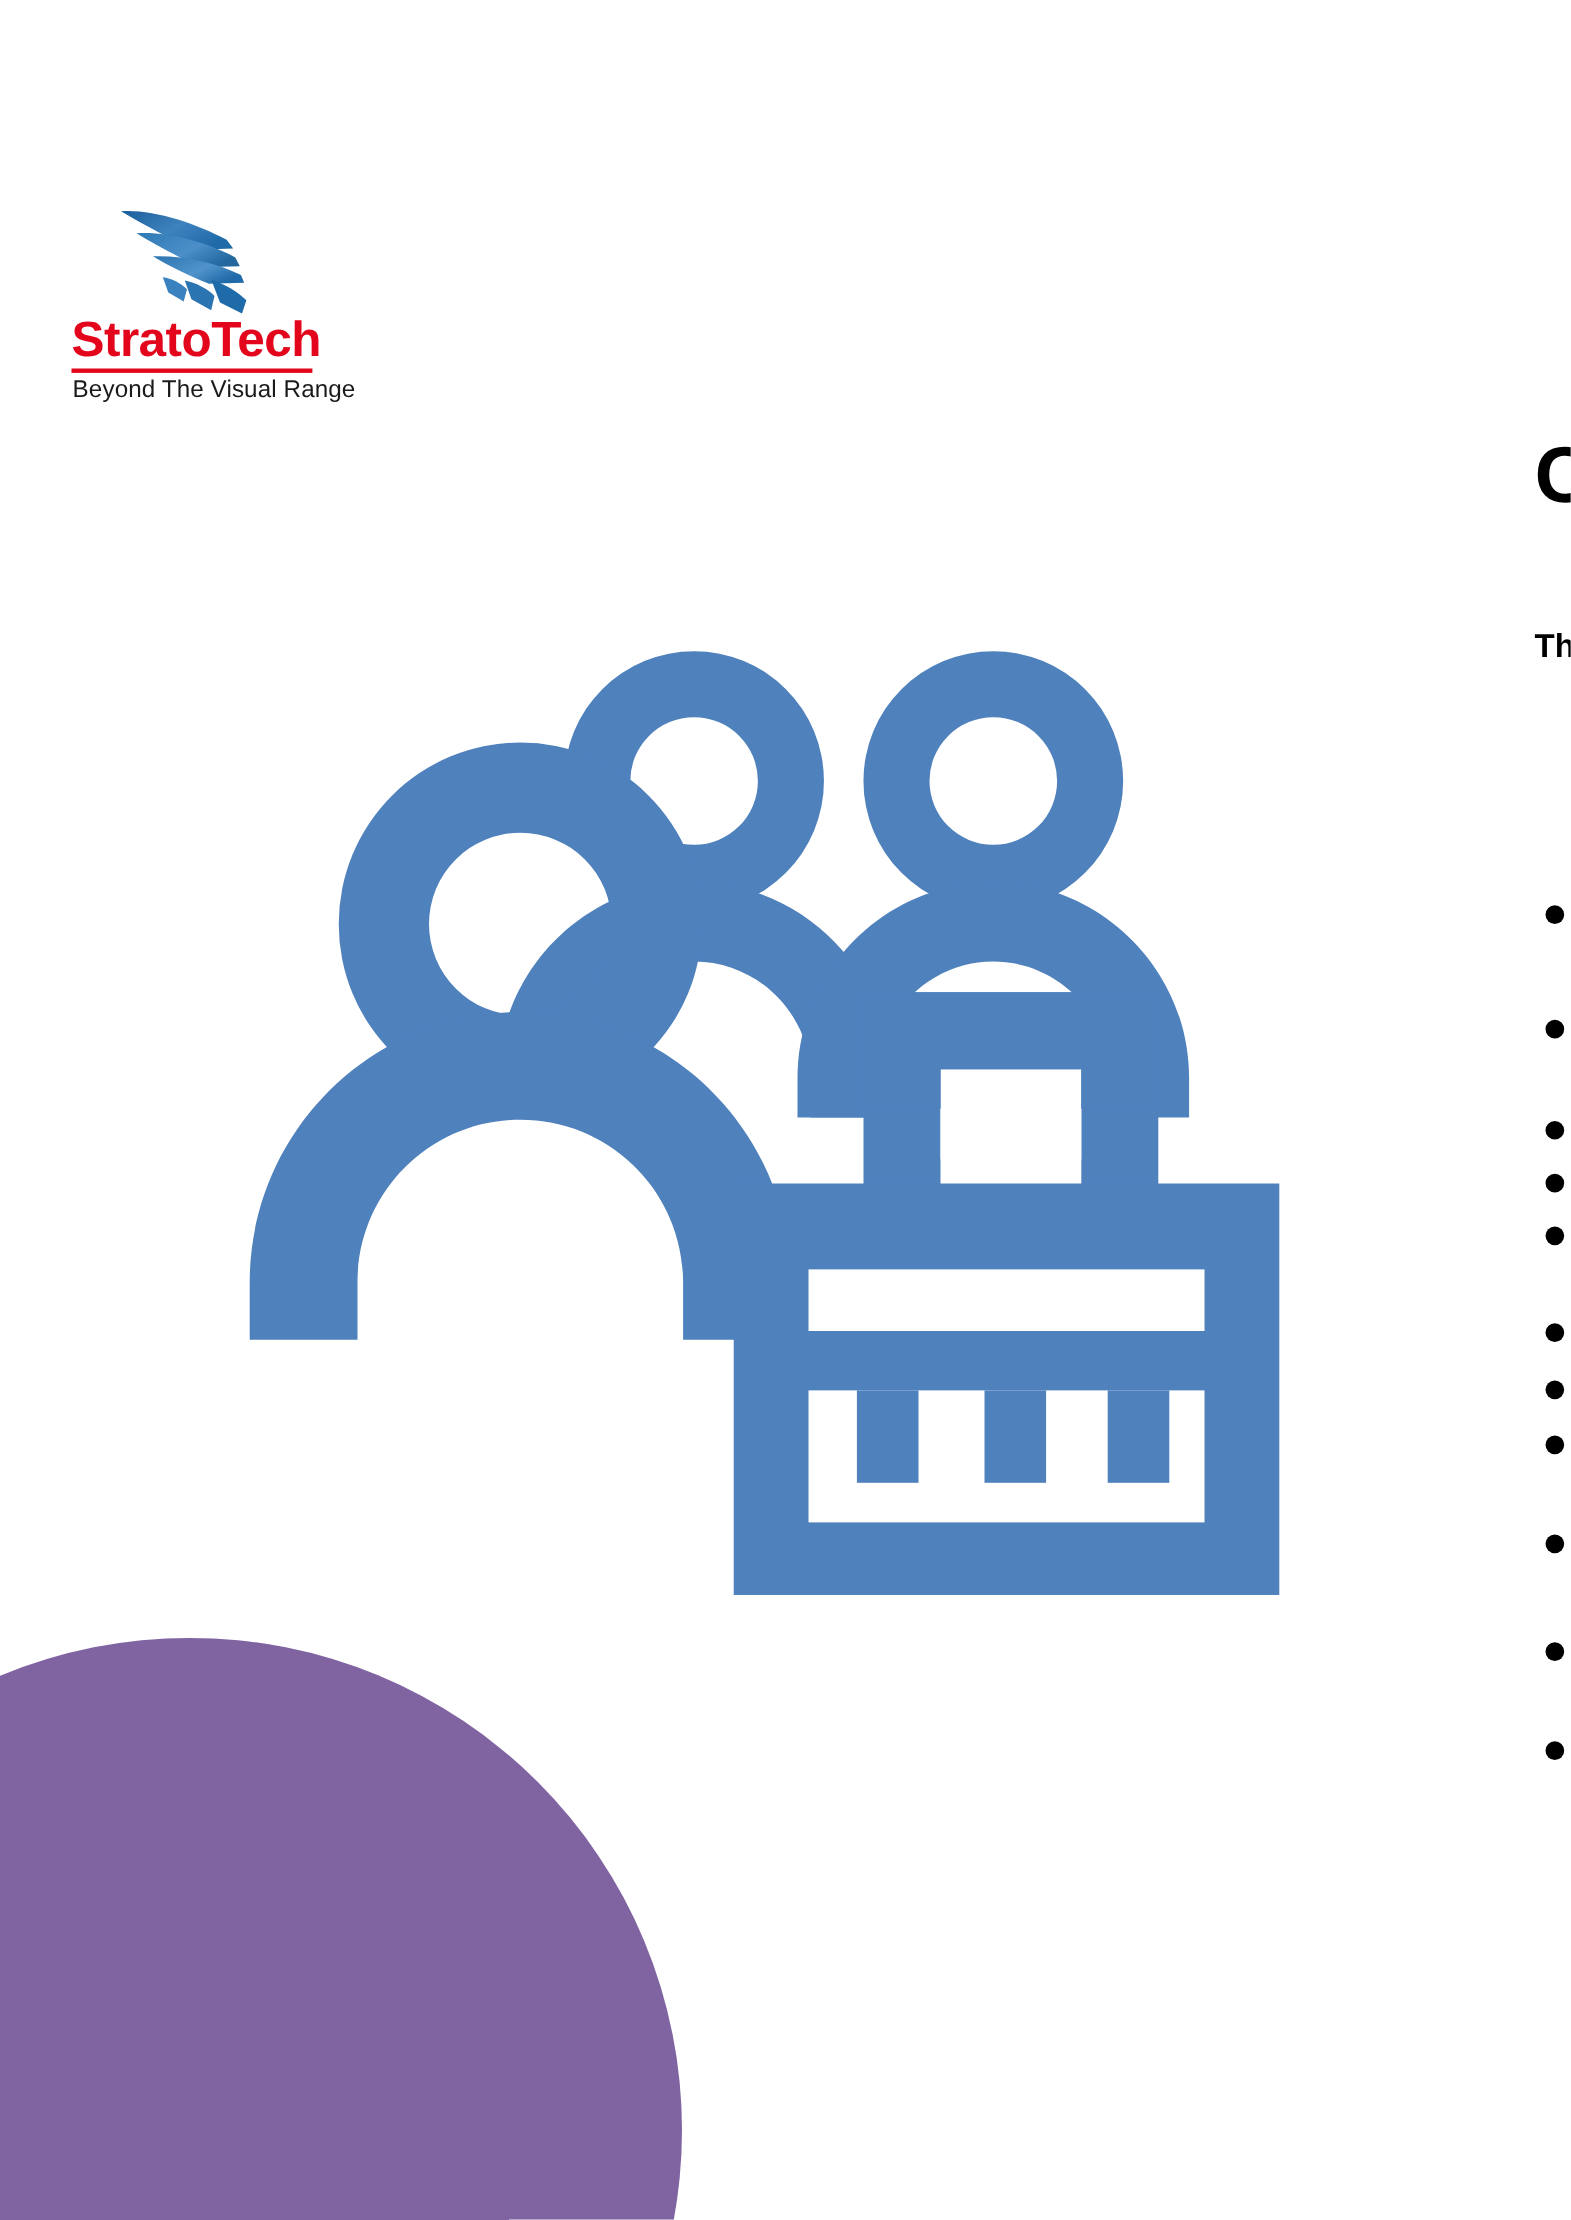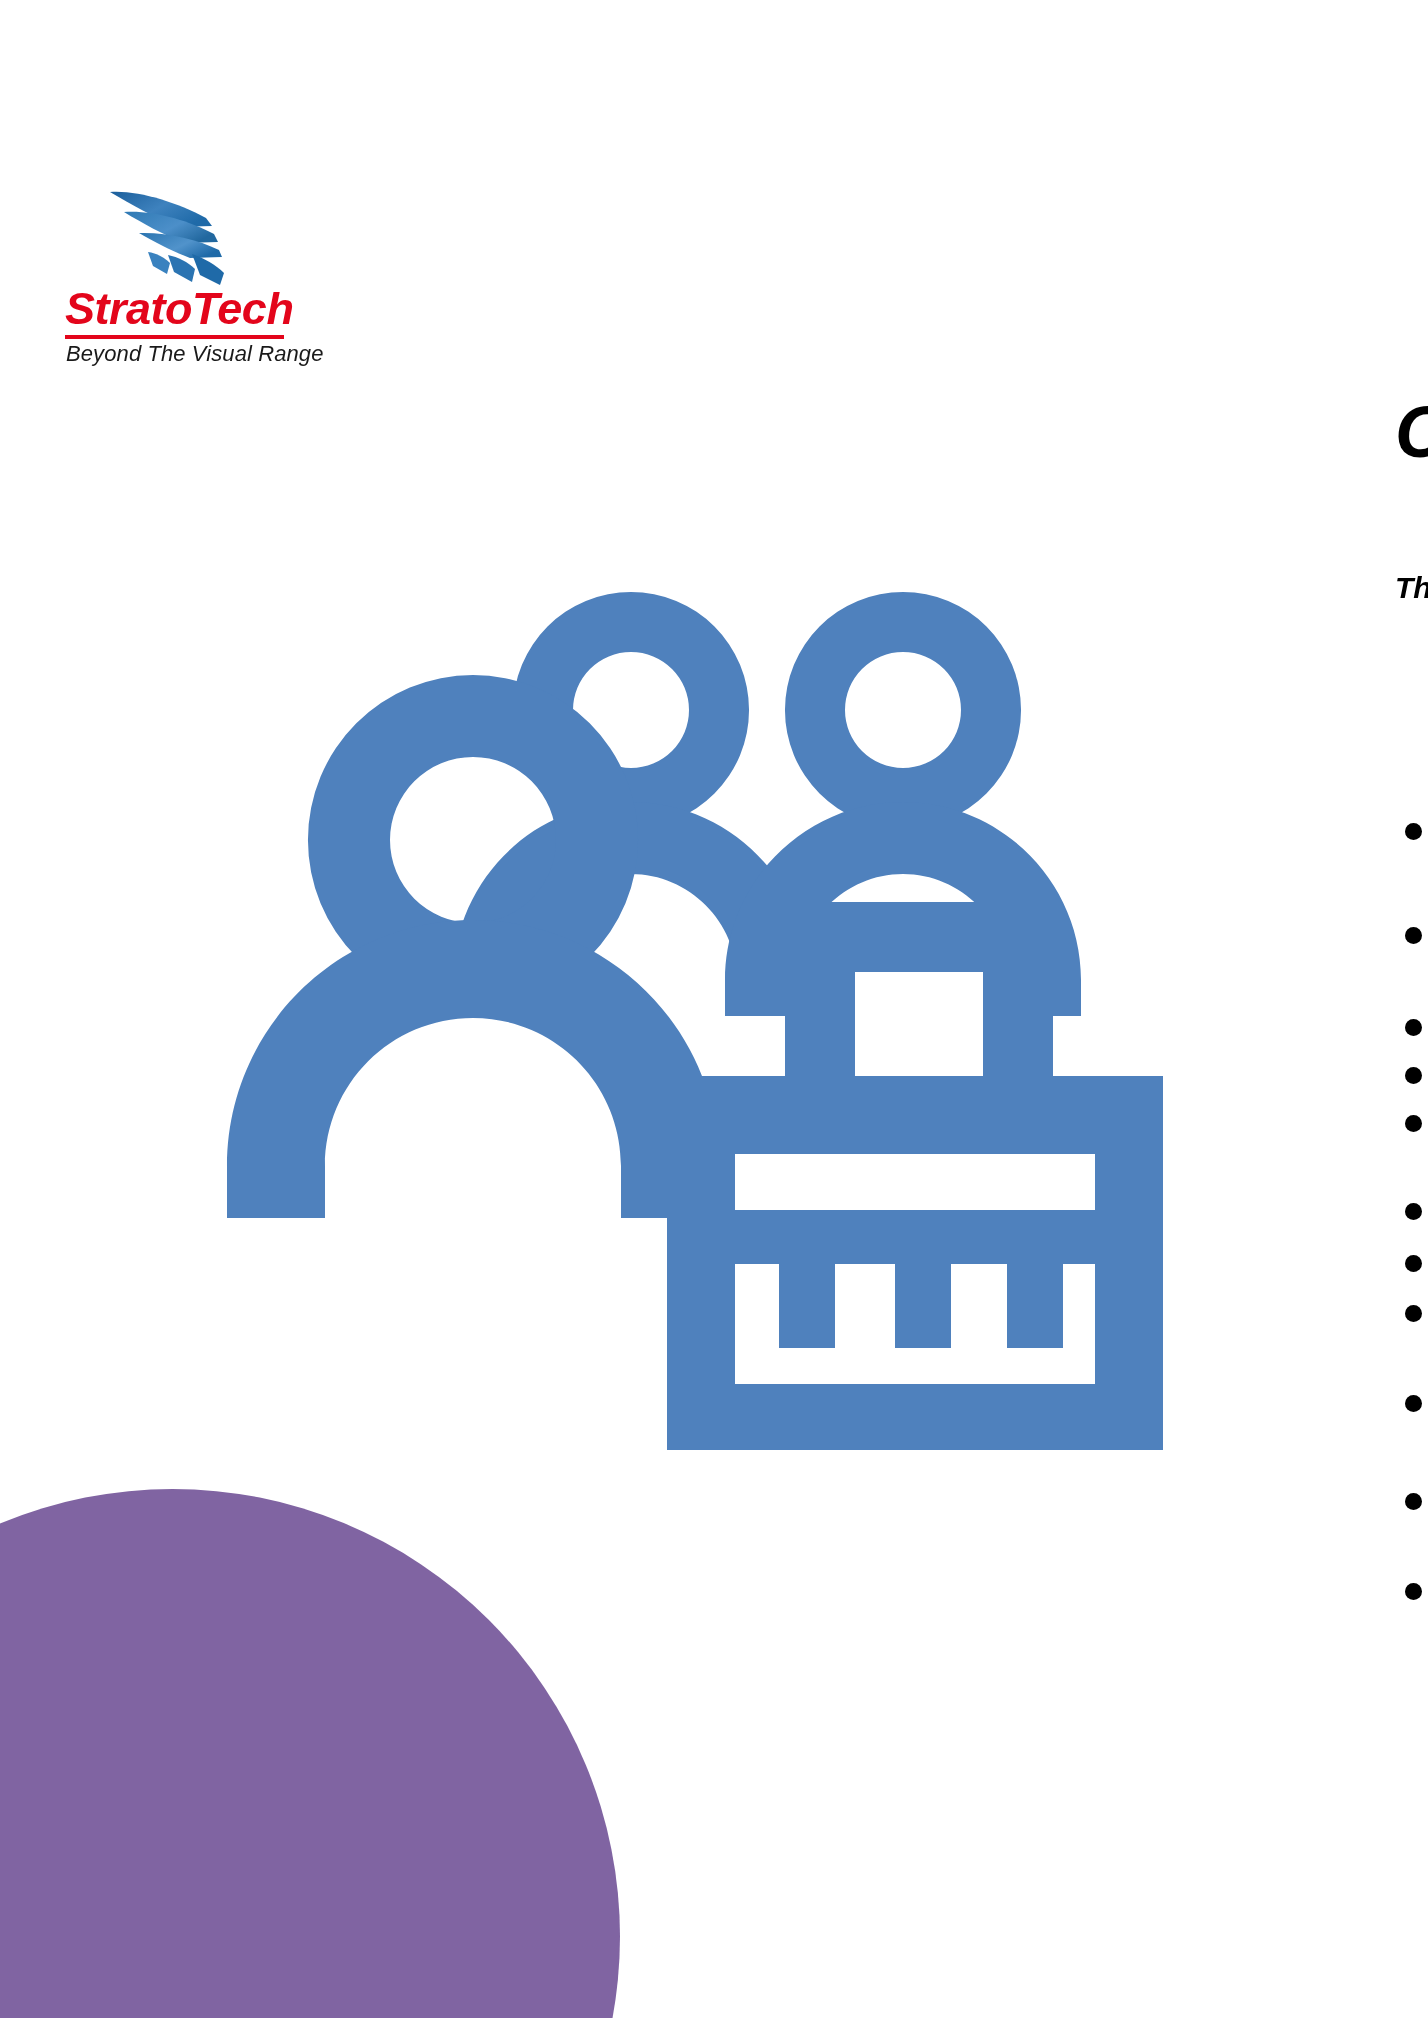--- a/index.html
+++ b/index.html
@@ -9,21 +9,20 @@
   }
   body {
     font-family: "Liberation Sans", sans-serif;
   }
   #page {
     position: relative;
     width: 1428px;
     height: 2018px;
     background: #ffffff;
     overflow: hidden;
-    font-style: italic;
   }
 
   
   #logo-block {
     position: absolute;
     left: 60px;
     top: 176px;
     width: 300px;
     height: 210px;
   }

